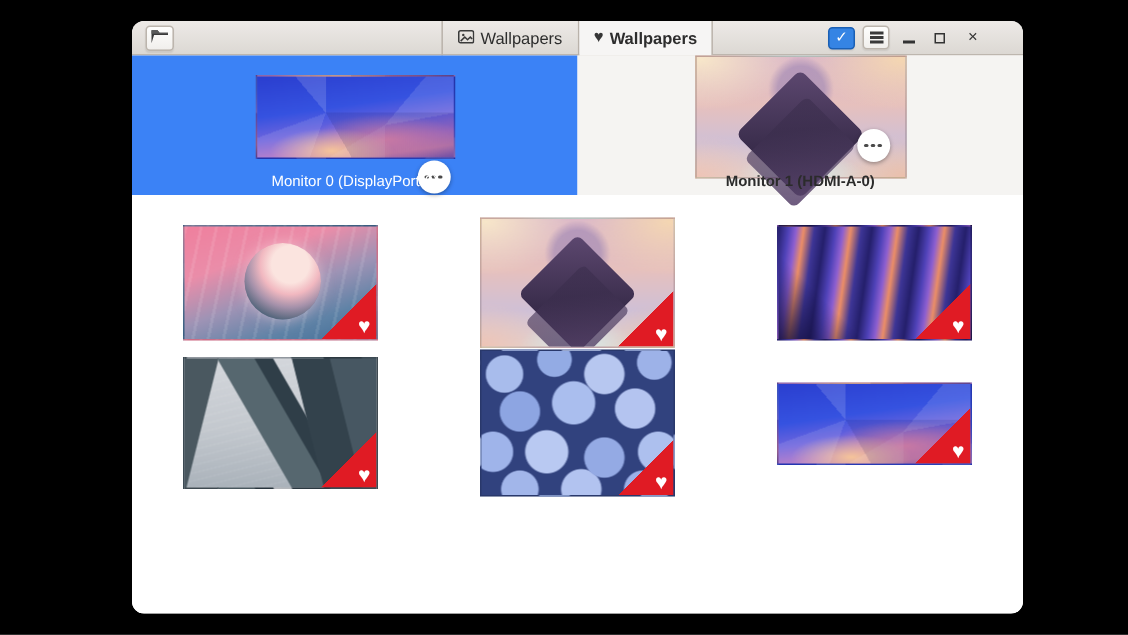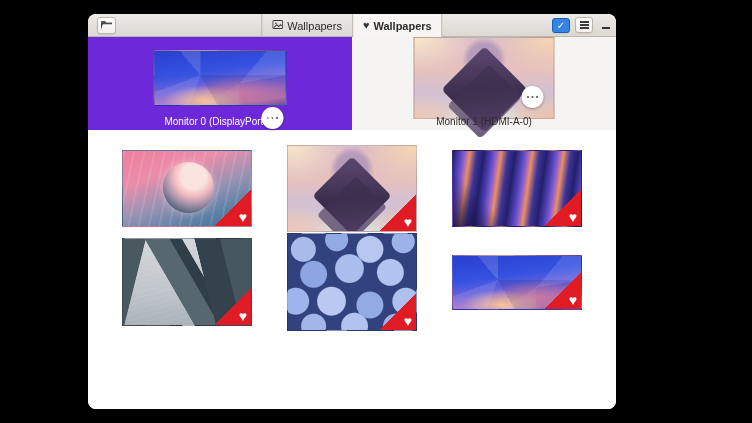--- a/index.html
+++ b/index.html
@@ -1,19 +1,19 @@
 <!DOCTYPE html>
 <html><head>
 <meta charset="utf-8">
 <style>
   html,body{margin:0;padding:0;background:#000;}
   *{box-sizing:border-box;}
   .stage{position:relative;width:752px;height:423px;background:#000;overflow:hidden;
          font-family:"Liberation Sans","DejaVu Sans",sans-serif;}
-  .window{position:absolute;left:88px;top:14px;width:528px;height:395px;background:#fff;
+  .window{position:absolute;left:88px;top:14px;width:594px;height:395px;background:#fff;
           border-radius:8px;overflow:hidden;box-shadow:0 4px 18px rgba(0,0,0,.65);
           display:flex;flex-direction:column;}
 
   
   .headerbar{position:relative;height:23px;flex:0 0 23px;
              background:linear-gradient(#edeae7,#dcd8d3);
              border-bottom:1px solid #bdb6ae;}
   .hb-btn{position:absolute;display:flex;align-items:center;justify-content:center;
           background:linear-gradient(#fefefd,#f1efec);border:1px solid #bcb5ad;
           border-radius:3px;box-shadow:0 1px 1px rgba(0,0,0,.08);cursor:pointer;}
@@ -36,30 +36,30 @@
                      background:#3a3a3a;box-shadow:0 3px 0 #3a3a3a,0 6px 0 #3a3a3a;}
   .winctl{position:absolute;top:3px;width:15px;height:16px;display:flex;align-items:center;
           justify-content:center;cursor:pointer;color:#333;}
   .ctl-min{left:510px;} .ctl-max{left:531px;} .ctl-close{left:553px;font-size:11px;line-height:1;}
   .ctl-min i{display:block;width:8px;height:1.5px;background:#333;margin-top:6px;}
   .ctl-max i{display:block;width:7px;height:7px;border:1.2px solid #333;}
 
   
   .monitors{display:flex;height:93px;flex:0 0 93px;}
   .monitor{position:relative;width:50%;height:100%;}
-  .monitor.selected{background:#6d28d9;}
+  .monitor.selected{background:#3b82f6;}
   .monitor.normal{background:#f5f4f2;}
   .mthumb{position:absolute;left:50%;transform:translateX(-50%);
           border:1px solid rgba(0,0,0,.18);}
   .mthumb.ultrawide{top:13px;width:133px;height:56px;}
   .mthumb.wide{top:0px;width:141px;height:82px;}
   .monitor-label{position:absolute;left:0;right:0;bottom:3px;text-align:center;
                  font-size:10px;}
   .monitor.selected .monitor-label{color:#fff;}
-  .monitor.normal .monitor-label{color:#2b2b2b;}
+  .monitor.normal .monitor-label{color:#2b2b2b;font-weight:bold;}
   .dots-btn{position:absolute;width:22px;height:22px;border-radius:50%;background:#fff;
             box-shadow:0 1px 3px rgba(0,0,0,.35);cursor:pointer;}
   .dots-btn::before{content:"";position:absolute;left:50%;top:50%;width:2.6px;height:2.6px;
             margin:-1.3px 0 0 -1.3px;border-radius:50%;background:#4a4a4a;
             box-shadow:-4.5px 0 0 #4a4a4a,4.5px 0 0 #4a4a4a;}
   .dots-m0{right:2px;bottom:-24px;}
   .dots-m1{right:10px;bottom:10px;}
   .mthumb{overflow:visible;}
 
   

